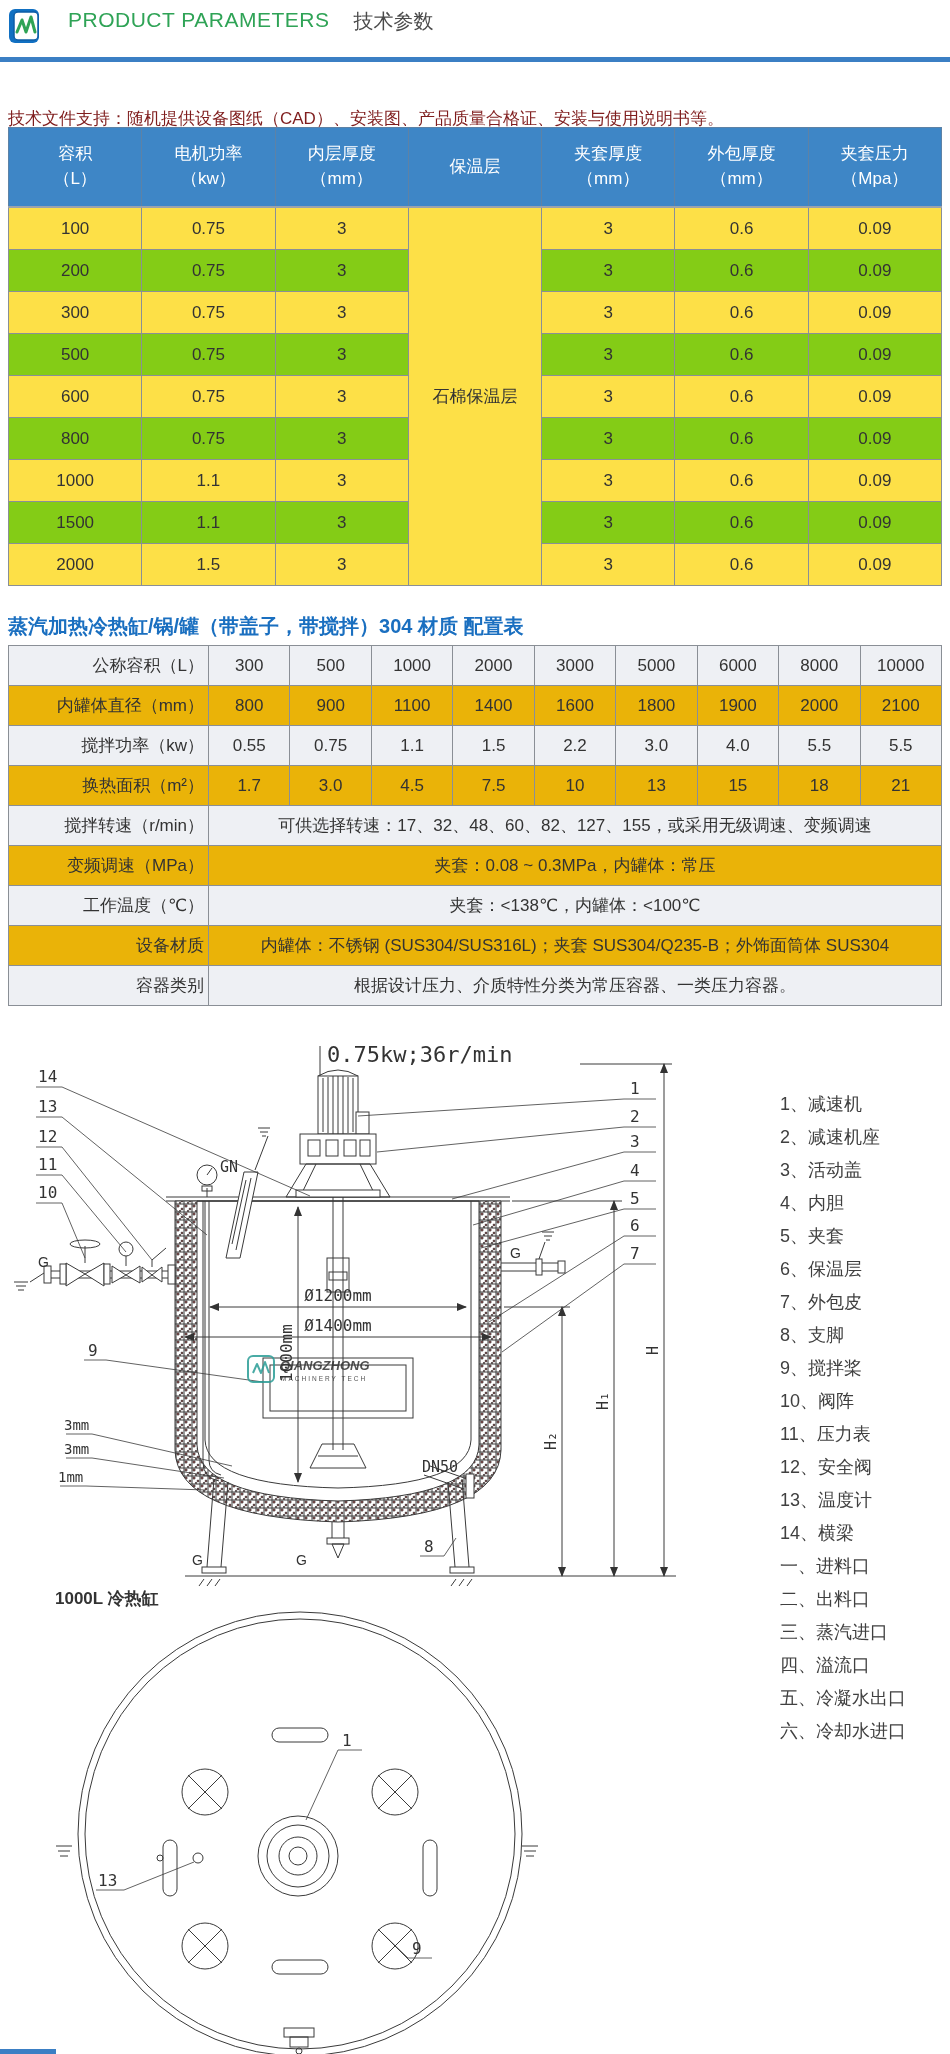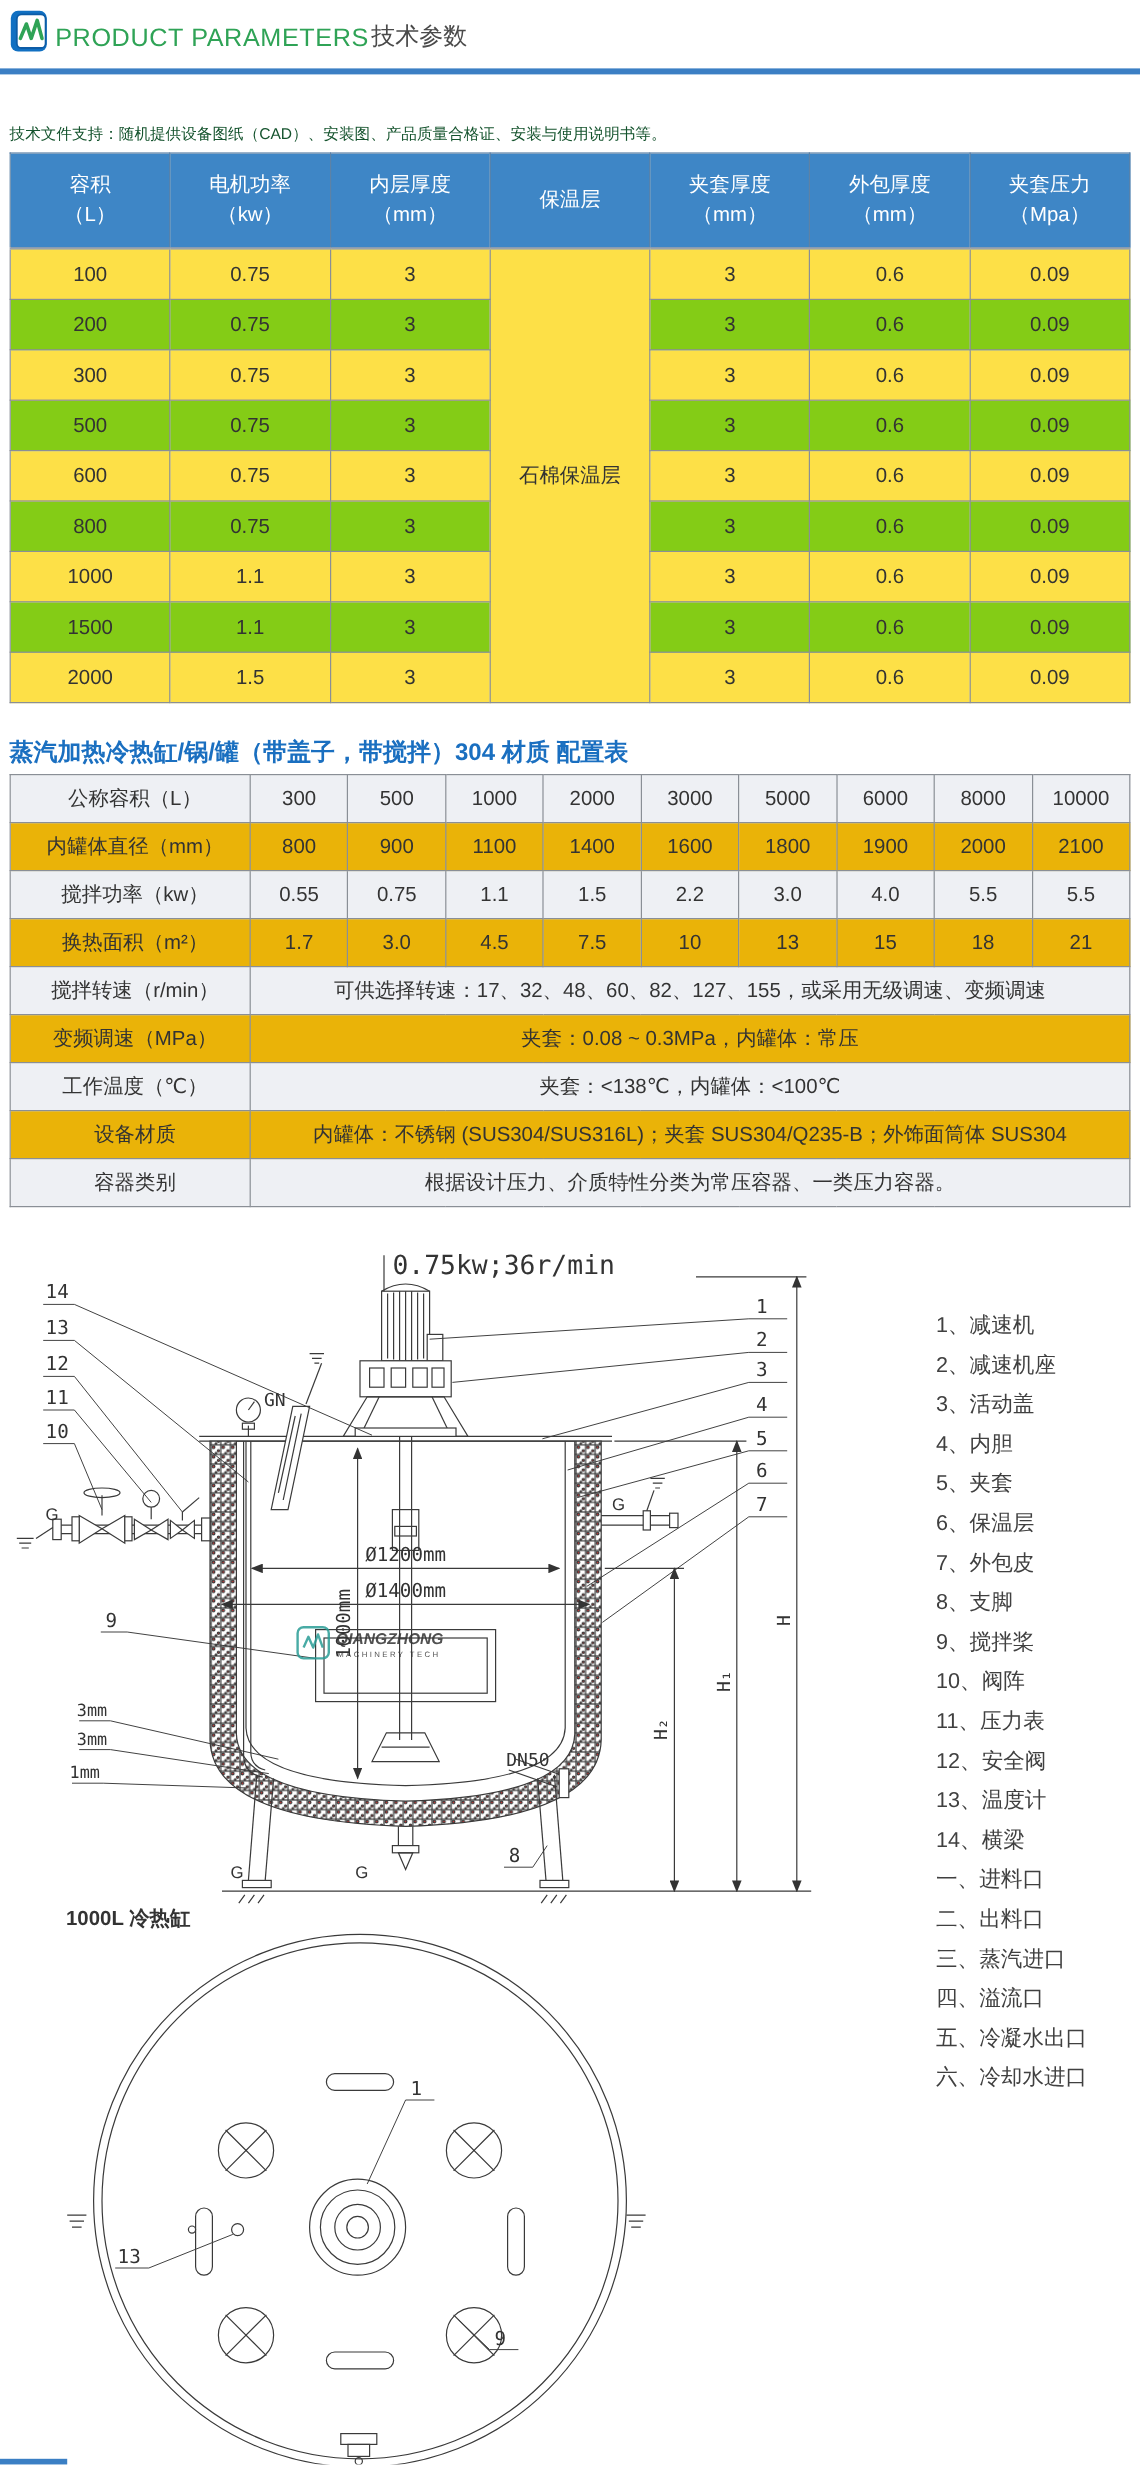--- a/index.html
+++ b/index.html
@@ -1,38 +1,38 @@
 <!DOCTYPE html>
 <html><head>
 <meta charset="utf-8">
 <style>
   html,body{margin:0;padding:0;background:#fff;}
   body{font-family:"Liberation Sans","DejaVu Sans",sans-serif;color:#333;}
   .page{position:relative;width:950px;height:2054px;background:#fff;overflow:hidden;}
   
-  .hdr{position:absolute;left:8px;top:8px;display:flex;align-items:flex-end;gap:2px;}
+  .hdr{position:absolute;left:8px;top:8px;display:flex;align-items:flex-start;gap:24px;}
   .hdr .en{color:#2fa356;font-size:21px;letter-spacing:.5px;}
   .hdr .zh{color:#4a4a4a;font-size:20px;}
   .bluebar{position:absolute;left:0;top:57px;width:950px;height:5px;background:#3b7fc4;}
-  .intro{position:absolute;left:8px;top:90px;font-size:13px;color:#14532d;}
+  .intro{position:absolute;left:8px;top:90px;font-size:17px;color:#7f1d1d;}
   
   table{border-collapse:collapse;table-layout:fixed;}
   .t1{position:absolute;left:8px;top:127px;width:934px;}
   .t1 th{background:#3e86c6;color:#fff;font-weight:normal;font-size:17px;height:78px;
         border:1px solid #5d82a6;border-bottom:2px solid #9aa2ad;padding:0;line-height:1.45;}
   .t1 td{border:1px solid #8a8f96;text-align:center;font-size:17px;height:39px;background:#84cc16;}
   .t1 tr.alt td{background:#fde047;}
   .t1 td.ins{background:#fff;}
   
   .sec-title{position:absolute;left:8px;top:596px;font-size:20px;font-weight:bold;color:#1a6fc0;}
   
   .t2{position:absolute;left:8px;top:645px;width:934px;}
   .t2 td{border:1px solid #8a8f96;text-align:center;font-size:17px;height:39px;background:#eab308;padding:0 4px;}
   .t2 tr.alt td{background:#eef0f4;}
-  .t2 td.lab{text-align:center;padding-left:12px;}
+  .t2 td.lab{text-align:right;padding-left:12px;}
   
   .diagram{position:absolute;left:0;top:1020px;width:856px;height:1034px;}
   svg text{fill:#333;}
   .cad{font-family:"DejaVu Sans Mono",monospace;}
   .legend{position:absolute;left:780px;top:1088px;font-size:18px;color:#404040;line-height:33px;white-space:nowrap;}
   .blue-sliver{position:absolute;left:0;top:2049px;width:56px;height:5px;background:#3b7fc4;}
 </style>
 </head>
 <body>
 

